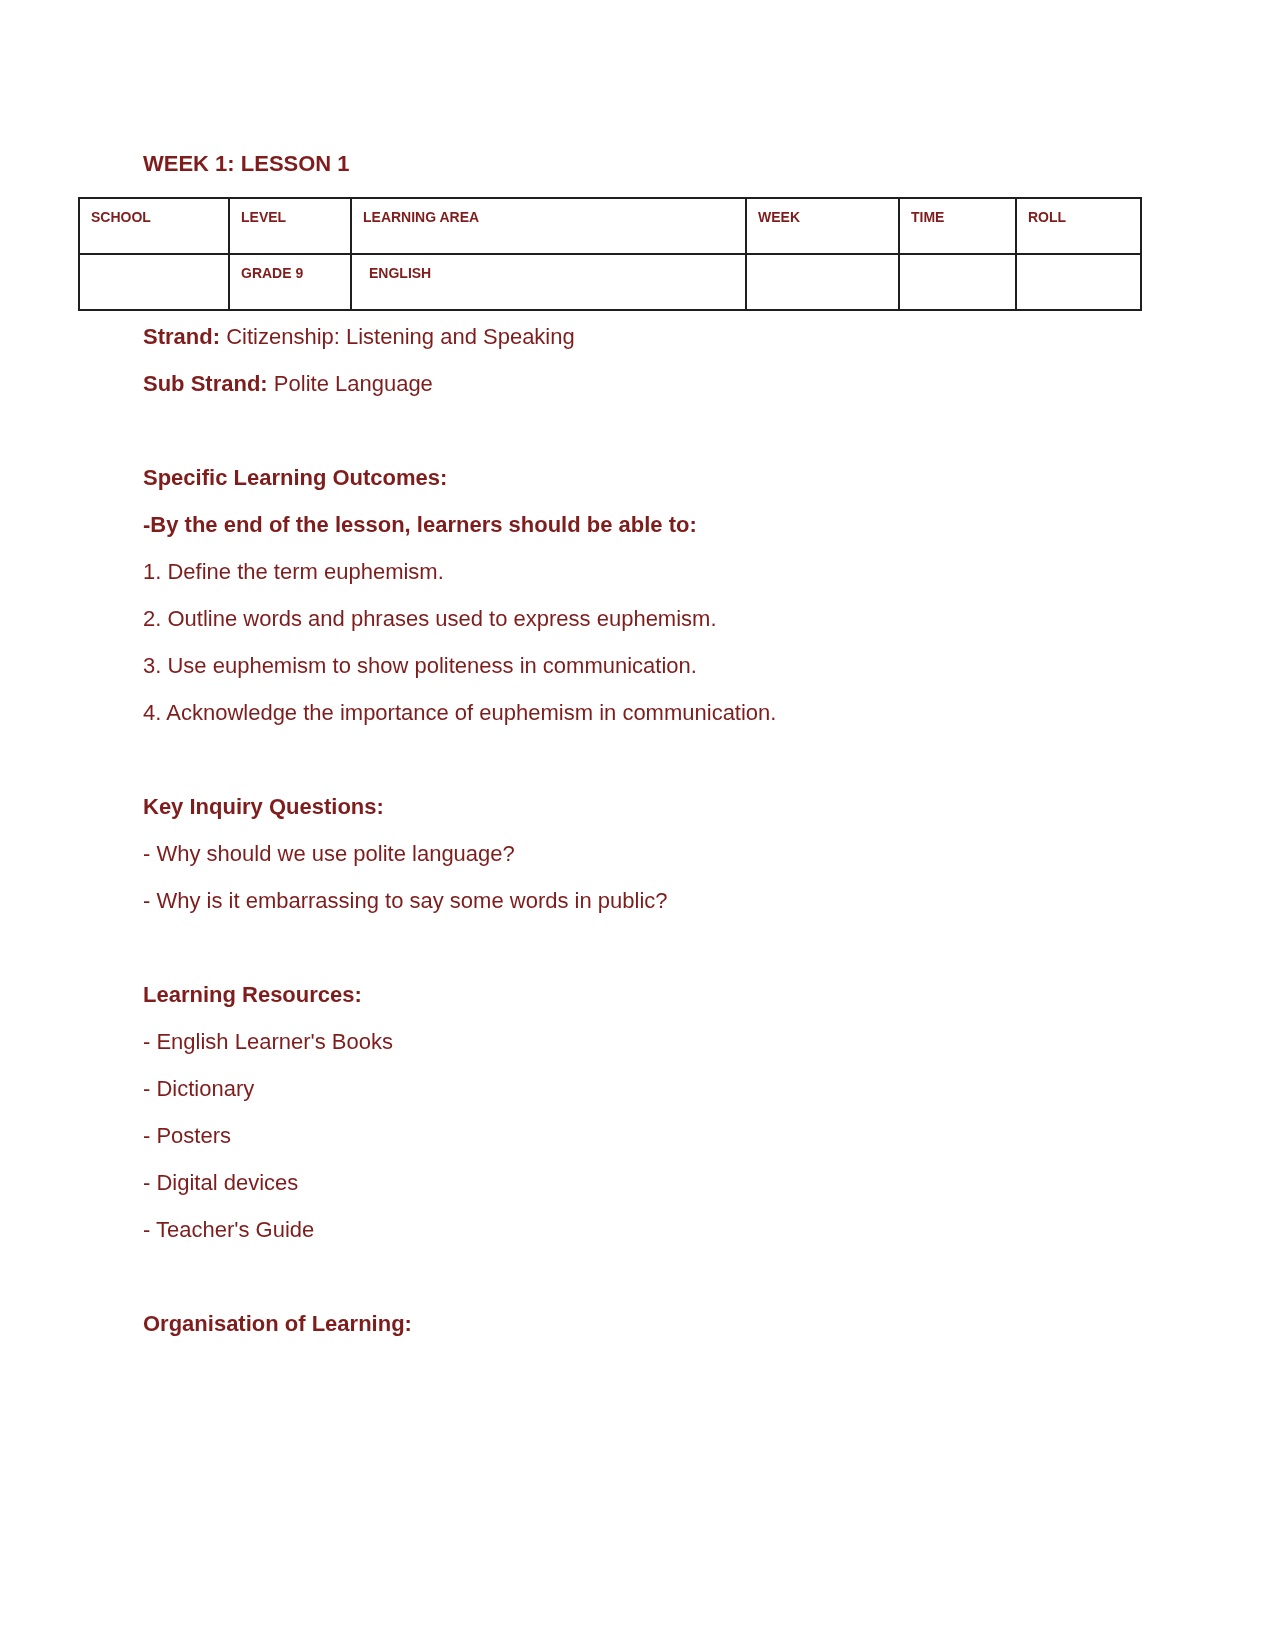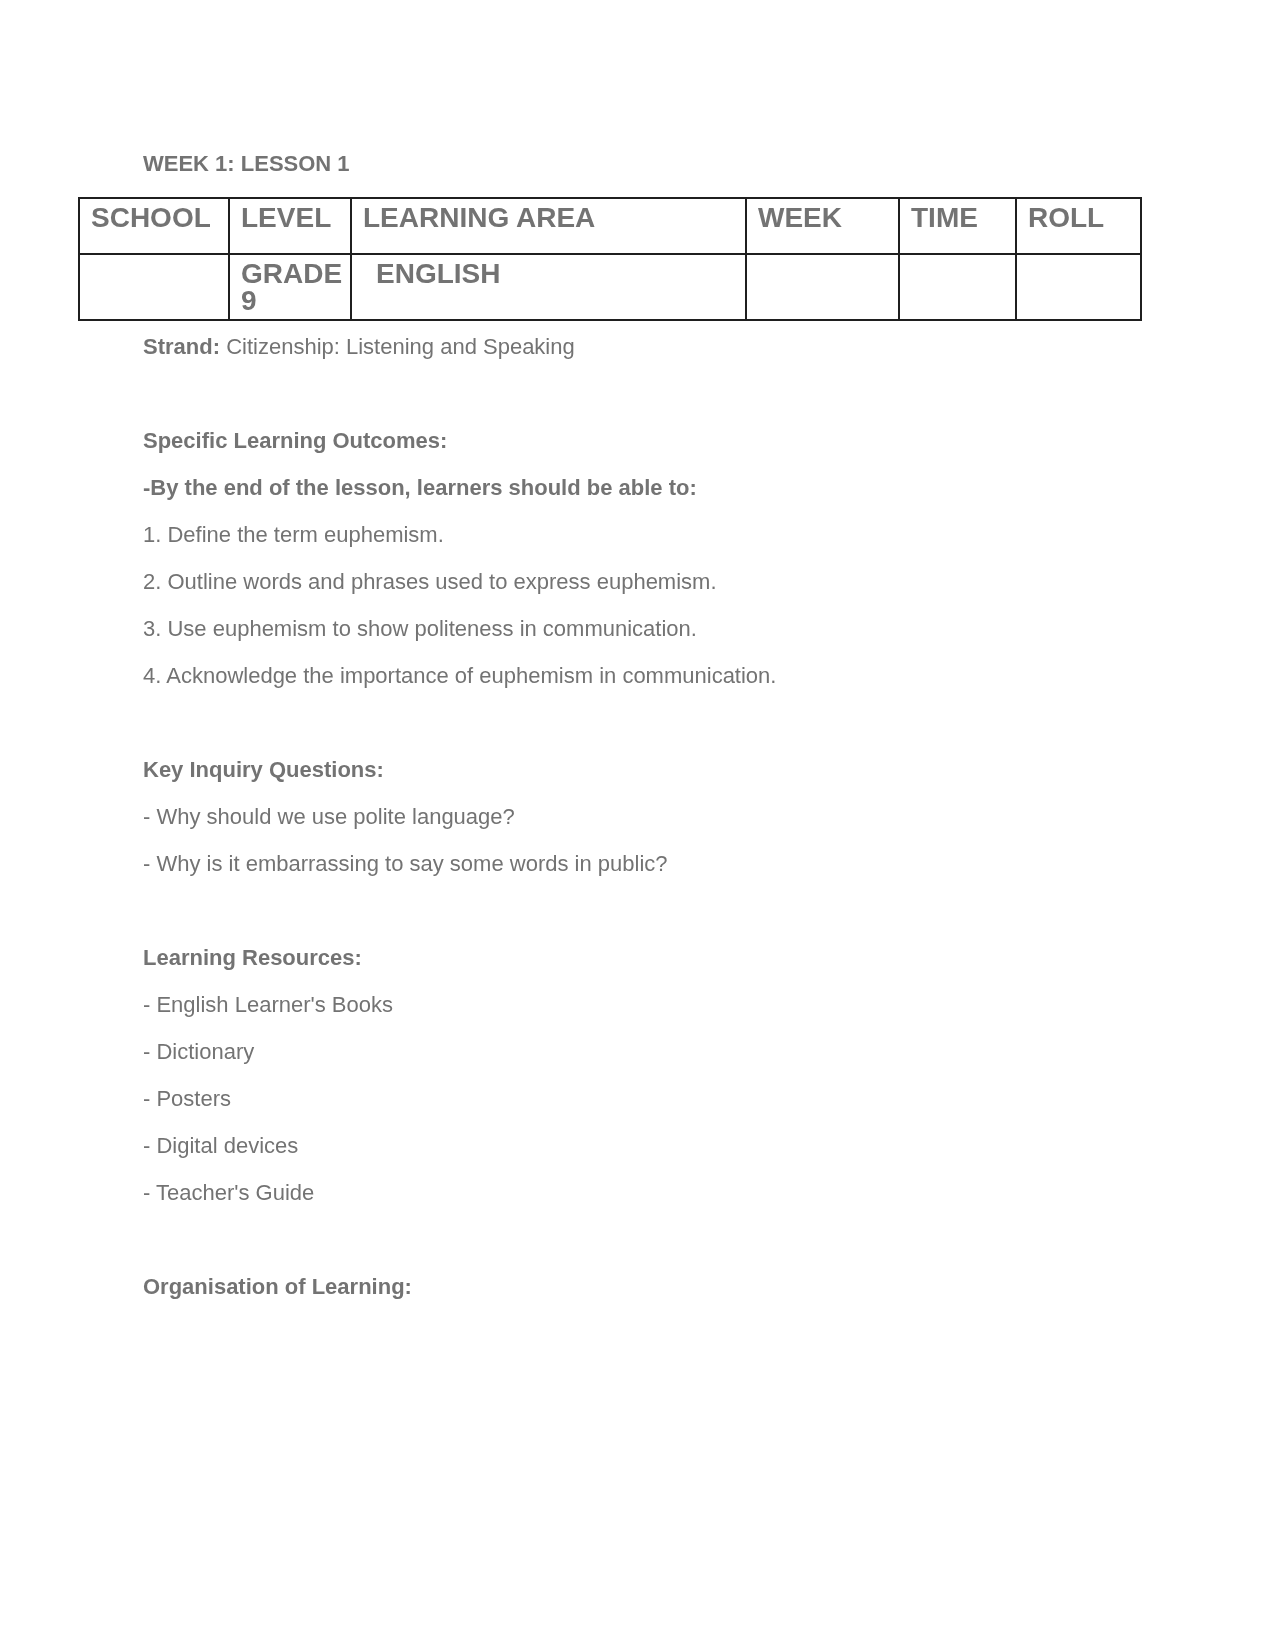--- a/index.html
+++ b/index.html
@@ -7,21 +7,21 @@
     padding: 0;
     background: #e8e8e8;
   }
   .page {
     position: relative;
     width: 1275px;
     height: 1650px;
     background: #ffffff;
     font-family: "Liberation Sans", sans-serif;
     font-size: 22px;
-    color: #737373;
+    color: #7f1d1d;
     overflow: hidden;
     margin: 0 auto;
   }
   .content {
     position: absolute;
     top: 150px;
     left: 0;
     right: 0;
   }
   p.line {
@@ -44,26 +44,26 @@
     table-layout: fixed;
     margin: 0 0 0 78px;
     width: 1062px;
   }
   table.info td {
     border: 2px solid #1f1f1f;
     vertical-align: top;
     padding: 5px 11px 5px 11px;
     height: 44px;
     font-weight: 700;
-    font-size: 28px;
+    font-size: 14px;
     line-height: 27px;
     overflow: hidden;
   }
   table.info td.indent {
-    padding-left: 24px;
+    padding-left: 17px;
   }
   .after-table {
     margin-top: 12px !important;
   }
 </style>
 </head>
 <body>
 
 <div class="page">
   <div class="content">
@@ -94,20 +94,21 @@
           <td class="indent">ENGLISH</td>
           <td></td>
           <td></td>
           <td></td>
         </tr>
       </tbody>
     </table>
 
     <p class="line after-table"><span class="b">Strand:</span><span>Citizenship: Listening and Speaking</span></p>
 
+    <p class="line"><span class="b">Sub Strand:</span><span>Polite Language</span></p>
 
     <div class="spacer"></div>
 
     <p class="line title">Specific Learning Outcomes:</p>
     <p class="line title">-By the end of the lesson, learners should be able to:</p>
     <p class="line">1. Define the term euphemism.</p>
     <p class="line">2. Outline words and phrases used to express euphemism.</p>
     <p class="line">3. Use euphemism to show politeness in communication.</p>
     <p class="line">4. Acknowledge the importance of euphemism in communication.</p>
 

